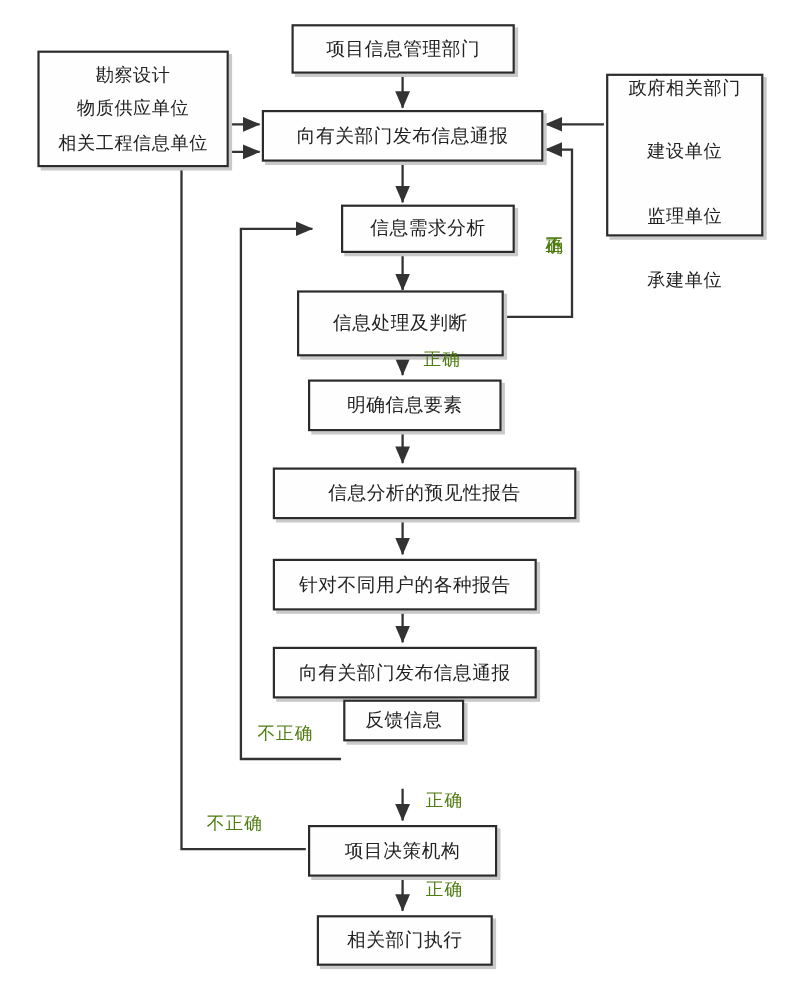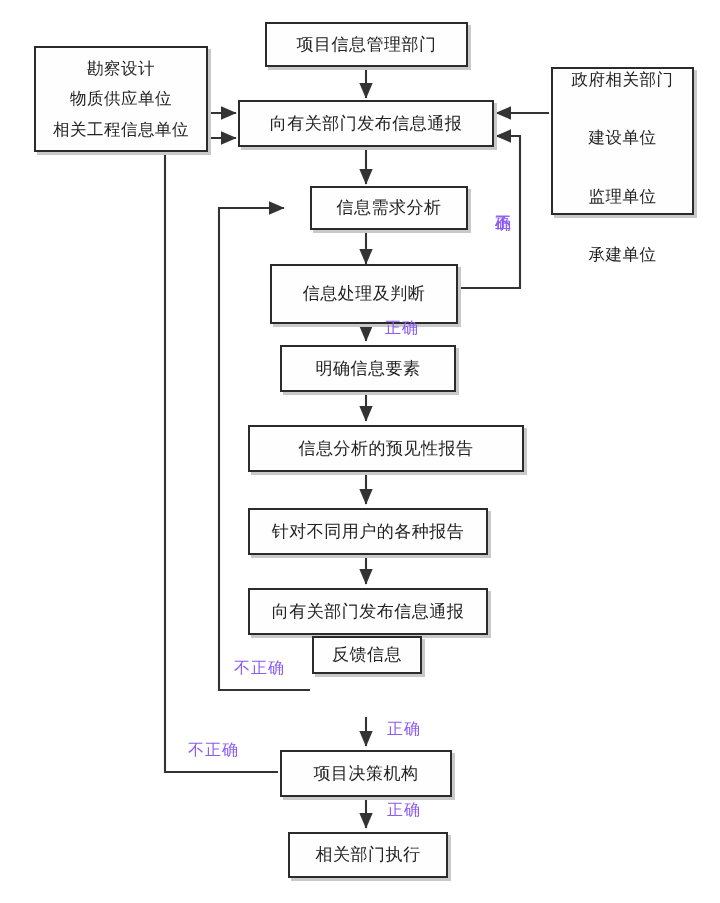--- a/index.html
+++ b/index.html
@@ -39,21 +39,21 @@
     display: block;
     padding: 2px 0;
   }
   .multi {
     justify-content: space-evenly;
     font-size: 16.5px;
   }
   
   .elabel {
     position: absolute;
-    color: #8b5cf6;
+    color: #4d7c0f;
     font-size: 16px;
     letter-spacing: 1px;
     white-space: nowrap;
     line-height: 1.1;
   }
   .elabel.vert {
     writing-mode: vertical-rl;
     text-orientation: upright;
     letter-spacing: 0px;
     line-height: 1.0;

